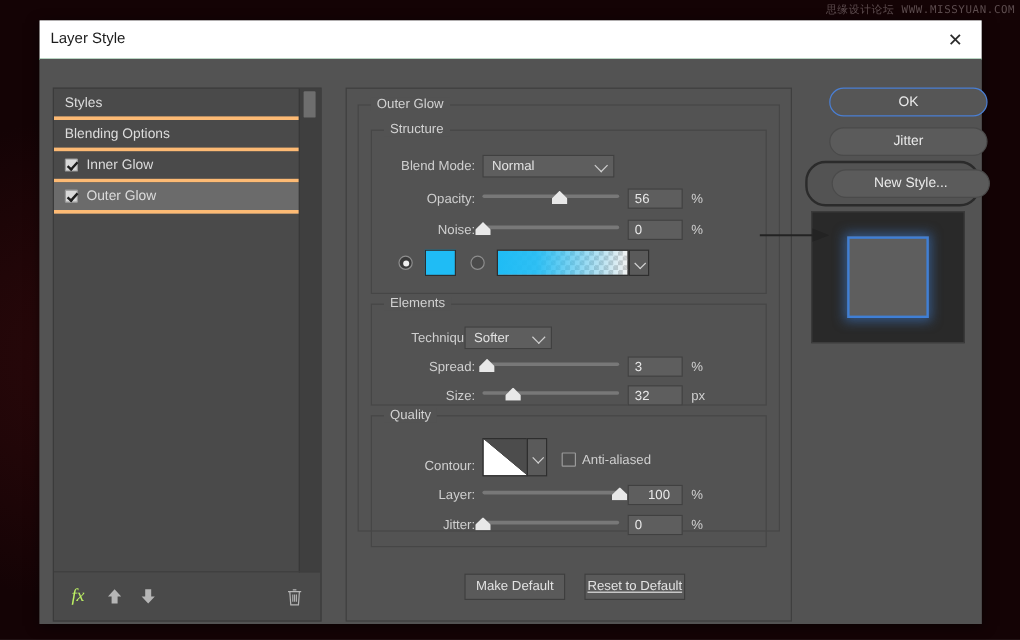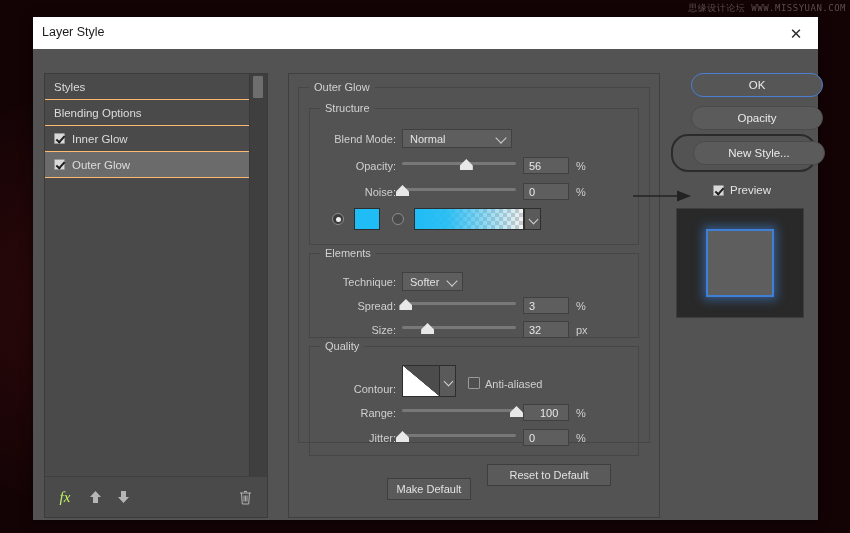--- a/index.html
+++ b/index.html
@@ -52,21 +52,21 @@
   
   #styles-panel{
     position:absolute;left:11px;top:24px;width:224px;height:445px;
     background:#4a4a4a;border:1px solid #3b3b3b;
     box-sizing:border-box;
   }
   #styles-list{position:absolute;left:0;top:0;right:17px;bottom:40px;}
   .style-row{
     height:26px;display:flex;align-items:center;
     padding-left:9px;box-sizing:border-box;
-    border-bottom:1px solid #fdba74;
+    border-bottom:3px solid #fdba74;
     color:#dcdcdc;font-size:11.5px;cursor:pointer;text-align:center;
   }
   .style-row.selected{background:#6b6b6b;}
   .cbx{
     width:11px;height:11px;margin-right:7px;flex:0 0 auto;
     background:#d9d9d9;border:1px solid #9a9a9a;border-radius:1px;
     position:relative;box-sizing:border-box;
   }
   .cbx.checked::after{
     content:"";position:absolute;left:3px;top:0px;
@@ -348,21 +348,21 @@
           <div id="color-swatch" style="left: 44px; top: 99px; background: rgb(31, 188, 245);"></div>
           <div class="radio" style="left:82px;top:104px;"></div>
           <div id="gradient-box" style="left:104px;top:99px;"></div>
           <div id="gradient-chev" style="left:214px;top:99px;"></div>
         </div>
 
         <div class="group" id="grp-elements">
           <div class="glabel">Elements</div>
 
           <div class="lbl" style="left:8px;top:22px;width:78px;">Technique:</div>
-          <div class="select" style="left:92px;top:18px;width:61px;">
+          <div class="select" style="left:77px;top:18px;width:73px;">
             <span>Softer</span>
             <span class="chev"></span>
           </div>
 
           <div class="lbl" style="left:8px;top:46px;width:78px;">Spread:</div>
           <div class="slider" style="left:92px;top:44px;width:114px;">
             <div class="track"></div>
             <div class="thumb" id="spread-thumb" style="left: 3%;"></div>
           </div>
           <div class="numbox" style="left:213px;top:43px;">
@@ -383,21 +383,21 @@
 
         <div class="group" id="grp-quality">
           <div class="glabel">Quality</div>
 
           <div class="lbl" style="left:8px;top:36px;width:78px;">Contour:</div>
           <div id="contour-swatch" style="left:92px;top:18px;"></div>
           <div id="contour-chev" style="left:129px;top:18px;"></div>
           <div class="smallcbx" style="left:158px;top:30px;"></div>
           <div class="lbl" style="left:175px;top:31px;width:90px;text-align:left;">Anti-aliased</div>
 
-          <div class="lbl" style="left:8px;top:60px;width:78px;">Range:</div>
+          <div class="lbl" style="left:8px;top:60px;width:78px;">Layer:</div>
           <div class="slider" style="left:92px;top:58px;width:114px;">
             <div class="track"></div>
             <div class="thumb" id="range-thumb" style="left: 100%;"></div>
           </div>
           <div class="numbox" style="left:213px;top:57px;padding-left:16px;">
             <span>100</span>
           </div>
           <div class="unit" style="left:266px;top:60px;">%</div>
 
           <div class="lbl" style="left:8px;top:85px;width:78px;">Jitter:</div>
@@ -407,41 +407,37 @@
           </div>
           <div class="numbox" style="left:213px;top:82px;">
             <span>0</span>
           </div>
           <div class="unit" style="left:266px;top:85px;">%</div>
         </div>
 
         <div class="defbtn" style="left:88px;top:390px;width:84px;">
           <span>Make Default</span>
         </div>
-        <div class="defbtn" style="left:188px;top:376px;width:124px;">
+        <div class="defbtn" style="left:188px;top:390px;width:84px;text-decoration:underline;">
           <span>Reset to Default</span>
         </div>
       </div>
     </div>
 
     <div id="right">
       <div class="rbtn primary">
         <span>OK</span>
       </div>
       <div class="rbtn">
-        <span>Opacity</span>
+        <span>Jitter</span>
       </div>
       <div id="newstyle-wrap">
         <div class="rbtn">
           <span>New Style...</span>
         </div>
-      </div>
-      <div id="preview-row">
-        <span class="cbx checked"></span>
-        <span>Preview</span>
       </div>
       <div id="preview-thumb">
         <div id="preview-square"></div>
       </div>
     </div>
 
     <svg id="arrow" viewBox="0 0 60 12">
       <path d="M0 6 H44" stroke="#232323" stroke-width="1.6" fill="none"></path>
       <path d="M44 0.5 L58 6 L44 11.5 Z" fill="#232323"></path>
     </svg>

